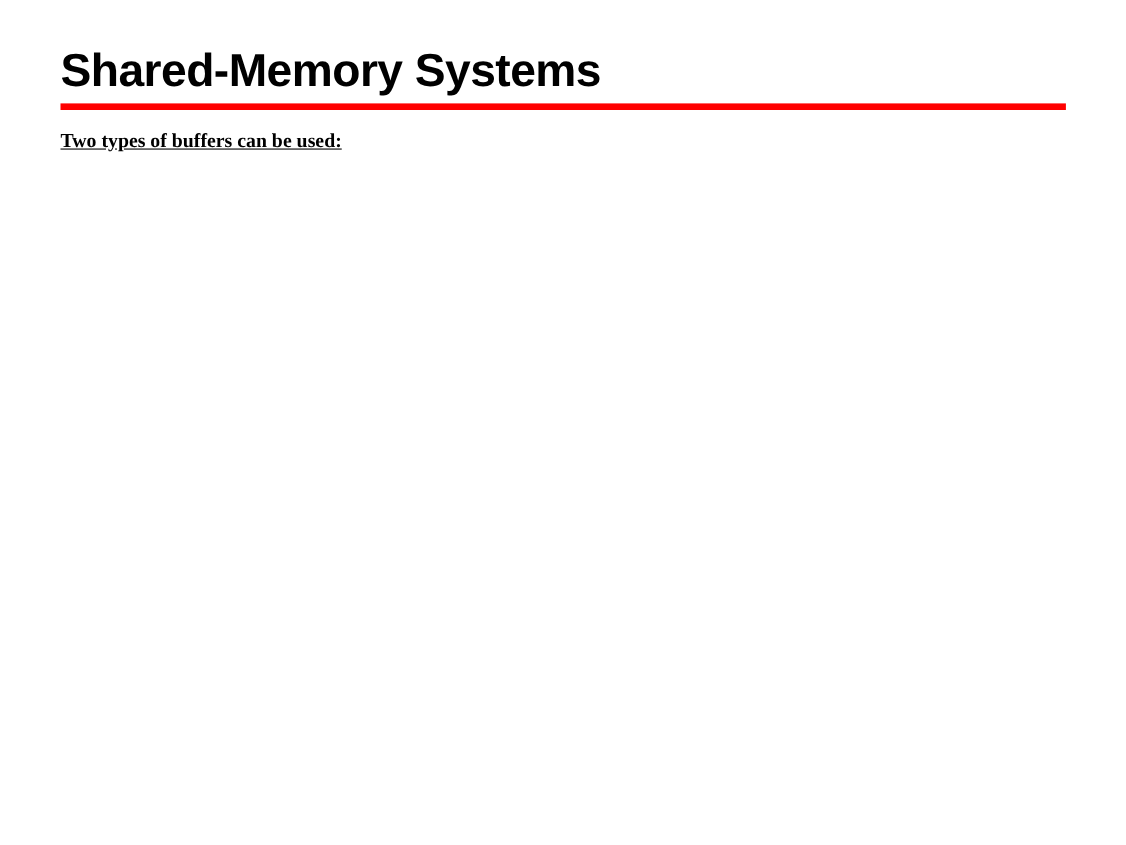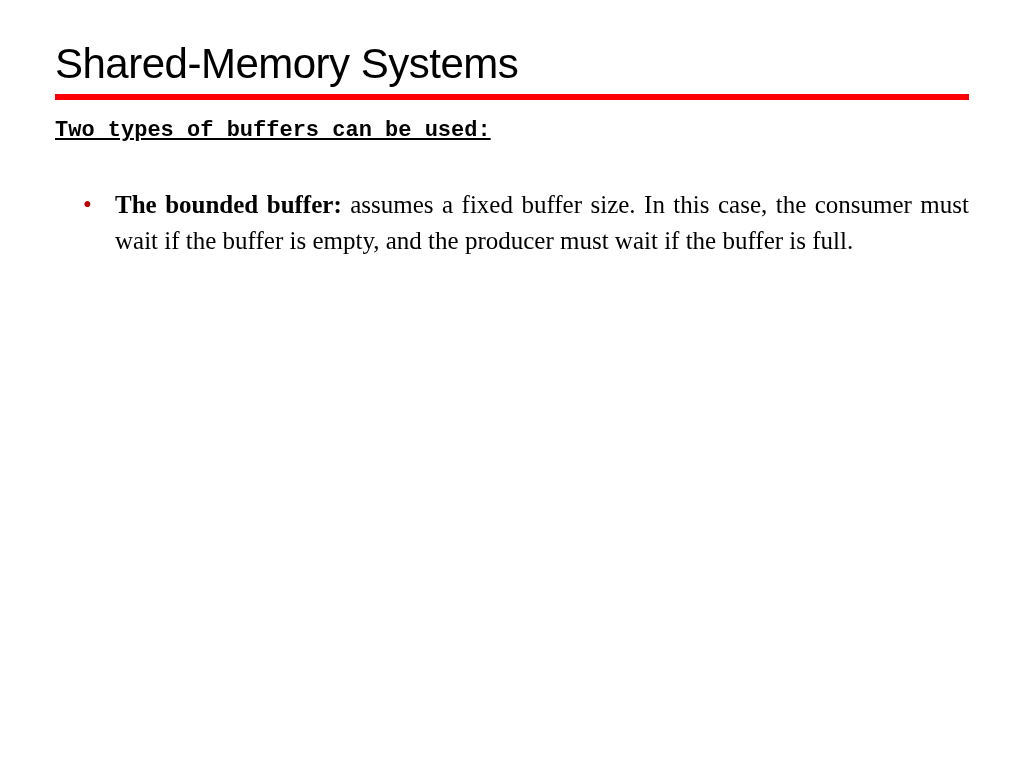--- a/index.html
+++ b/index.html
@@ -10,31 +10,31 @@
     body {
       width: 1024px;
       height: 768px;
       background: #ffffff;
       font-family: "Times New Roman", Times, serif;
       padding: 40px 55px 40px 55px;
       color: #000000;
     }
     .slide-title {
       font-family: Arial, Helvetica, sans-serif;
-      font-weight: 400;
+      font-weight: 700;
       font-size: 42px;
       letter-spacing: -0.5px;
       padding-bottom: 6px;
       border-bottom: 6px solid #ff0000;
       margin-bottom: 18px;
     }
     .subtitle {
-      font-family: Liberation Mono, monospace;
+      font-family: Liberation Serif, serif;
       font-weight: bold;
-      font-size: 22px;
+      font-size: 18px;
       text-decoration: underline;
       margin-bottom: 44px;
     }
     .bullet-list {
       list-style: none;
       padding-left: 28px;
     }
     .bullet-item {
       position: relative;
       font-size: 25px;
@@ -57,16 +57,13 @@
     }
   </style>
 </head>
 <body>
 
 <h1 class="slide-title">Shared-Memory Systems</h1>
 
 <p class="subtitle">Two types of buffers can be used:</p>
 
 <ul class="bullet-list">
-  <li class="bullet-item">
-    <span class="bold-lead">The bounded buffer: </span><span>assumes a fixed buffer size. In this case, the consumer must wait if the buffer is empty, and the producer must wait if the buffer is full.</span>
-  </li>
 </ul>
 
 </body></html>

